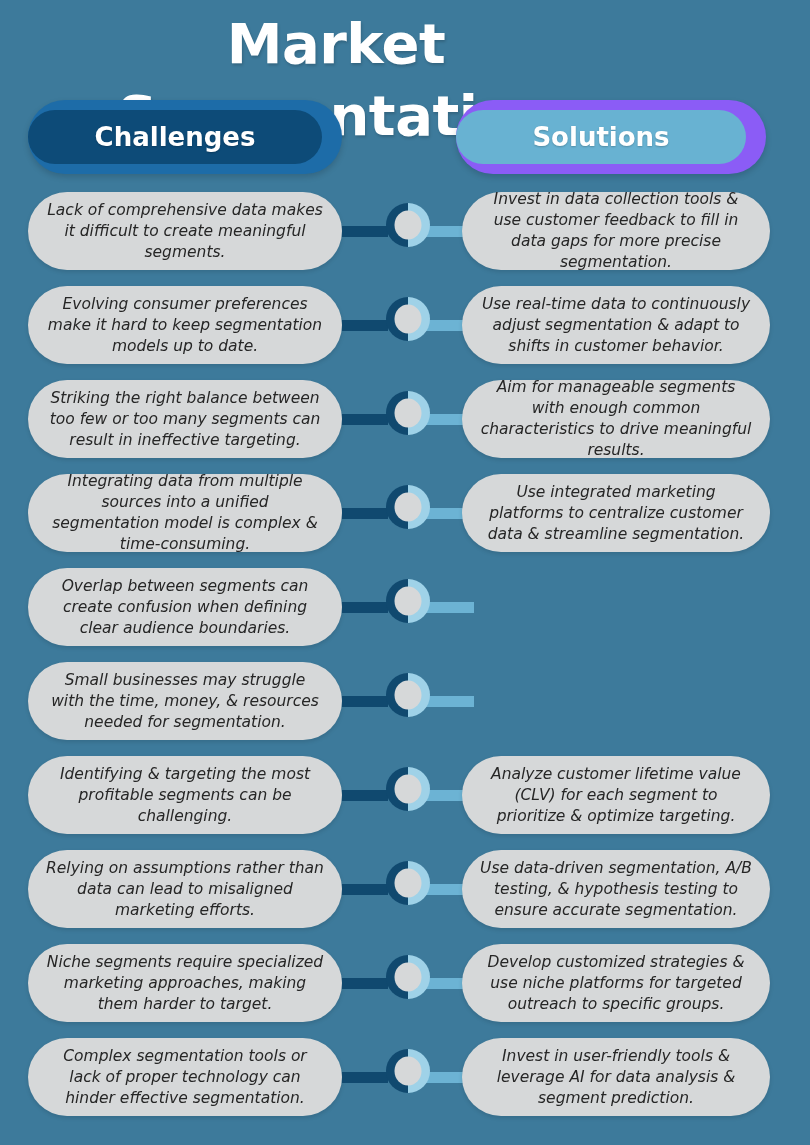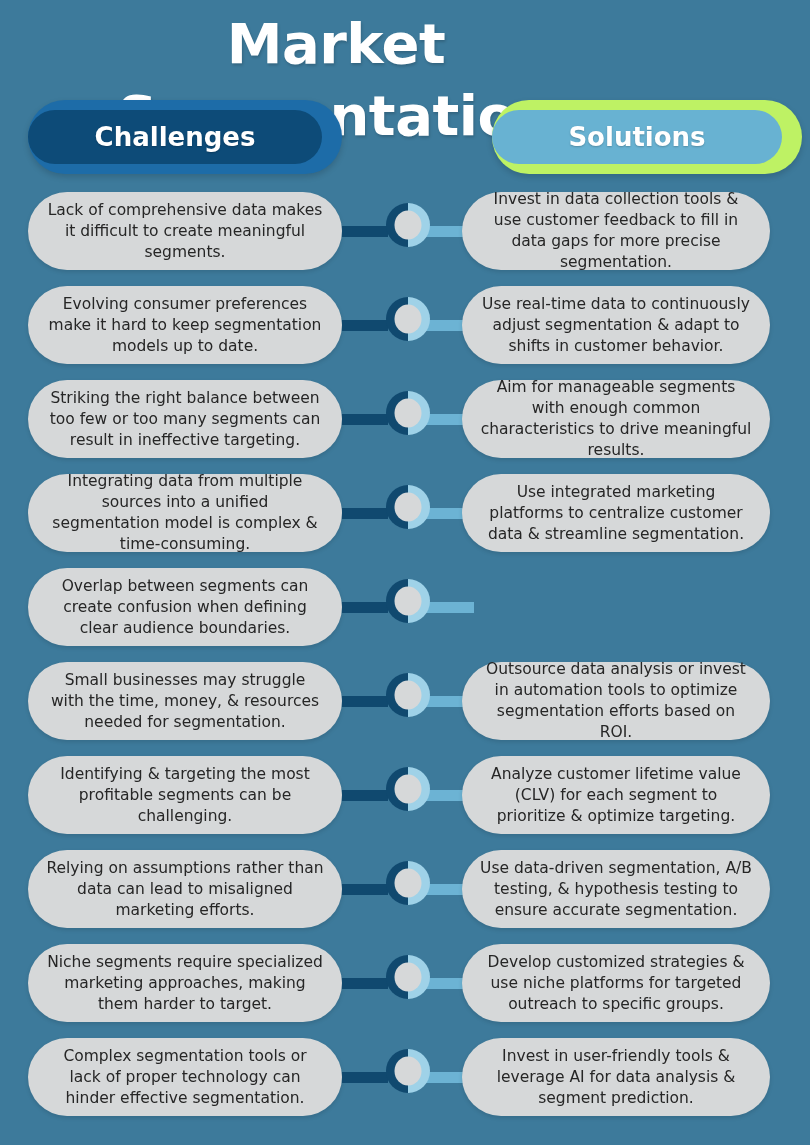--- a/index.html
+++ b/index.html
@@ -58,39 +58,40 @@
   }
   .pill-challenges {
     left: 28px;
     width: 314px;
     background: #1d6ca8;
   }
   .pill-challenges .pill-inner {
     background: #0d4b78;
   }
   .pill-solutions {
-    left: 492px;
+    left: 456px;
     width: 310px;
-    background: #bef264;
+    background: #8b5cf6;
   }
   .pill-solutions .pill-inner {
     background: #68b2d2;
   }
 
   
   #rows {
     position: absolute;
     top: 192px;
     left: 0;
     width: 810px;
   }
   .row {
     position: relative;
     height: 78px;
     margin-bottom: 16px;
+    font-style: italic;
   }
   .card {
     position: absolute;
     top: 0;
     height: 78px;
     background: #d6d8d9;
     border-radius: 39px;
     box-sizing: border-box;
     display: flex;
     align-items: center;
@@ -262,23 +263,20 @@
       </div>
       <div class="connector">
         <div class="bar bar-left"></div>
         <div class="bar bar-right"></div>
         <div class="ring">
           <div class="ring-half ring-half-left"></div>
           <div class="ring-half ring-half-right"></div>
           <div class="ring-core"></div>
         </div>
       </div>
-      <div class="card card-right">
-        <div class="card-text">Outsource data analysis or invest in automation tools to optimize segmentation efforts based on ROI.</div>
-      </div>
     </div>
     <div class="row">
       <div class="card card-left">
         <div class="card-text">Identifying &amp; targeting the most profitable segments can be challenging.</div>
       </div>
       <div class="connector">
         <div class="bar bar-left"></div>
         <div class="bar bar-right"></div>
         <div class="ring">
           <div class="ring-half ring-half-left"></div>

